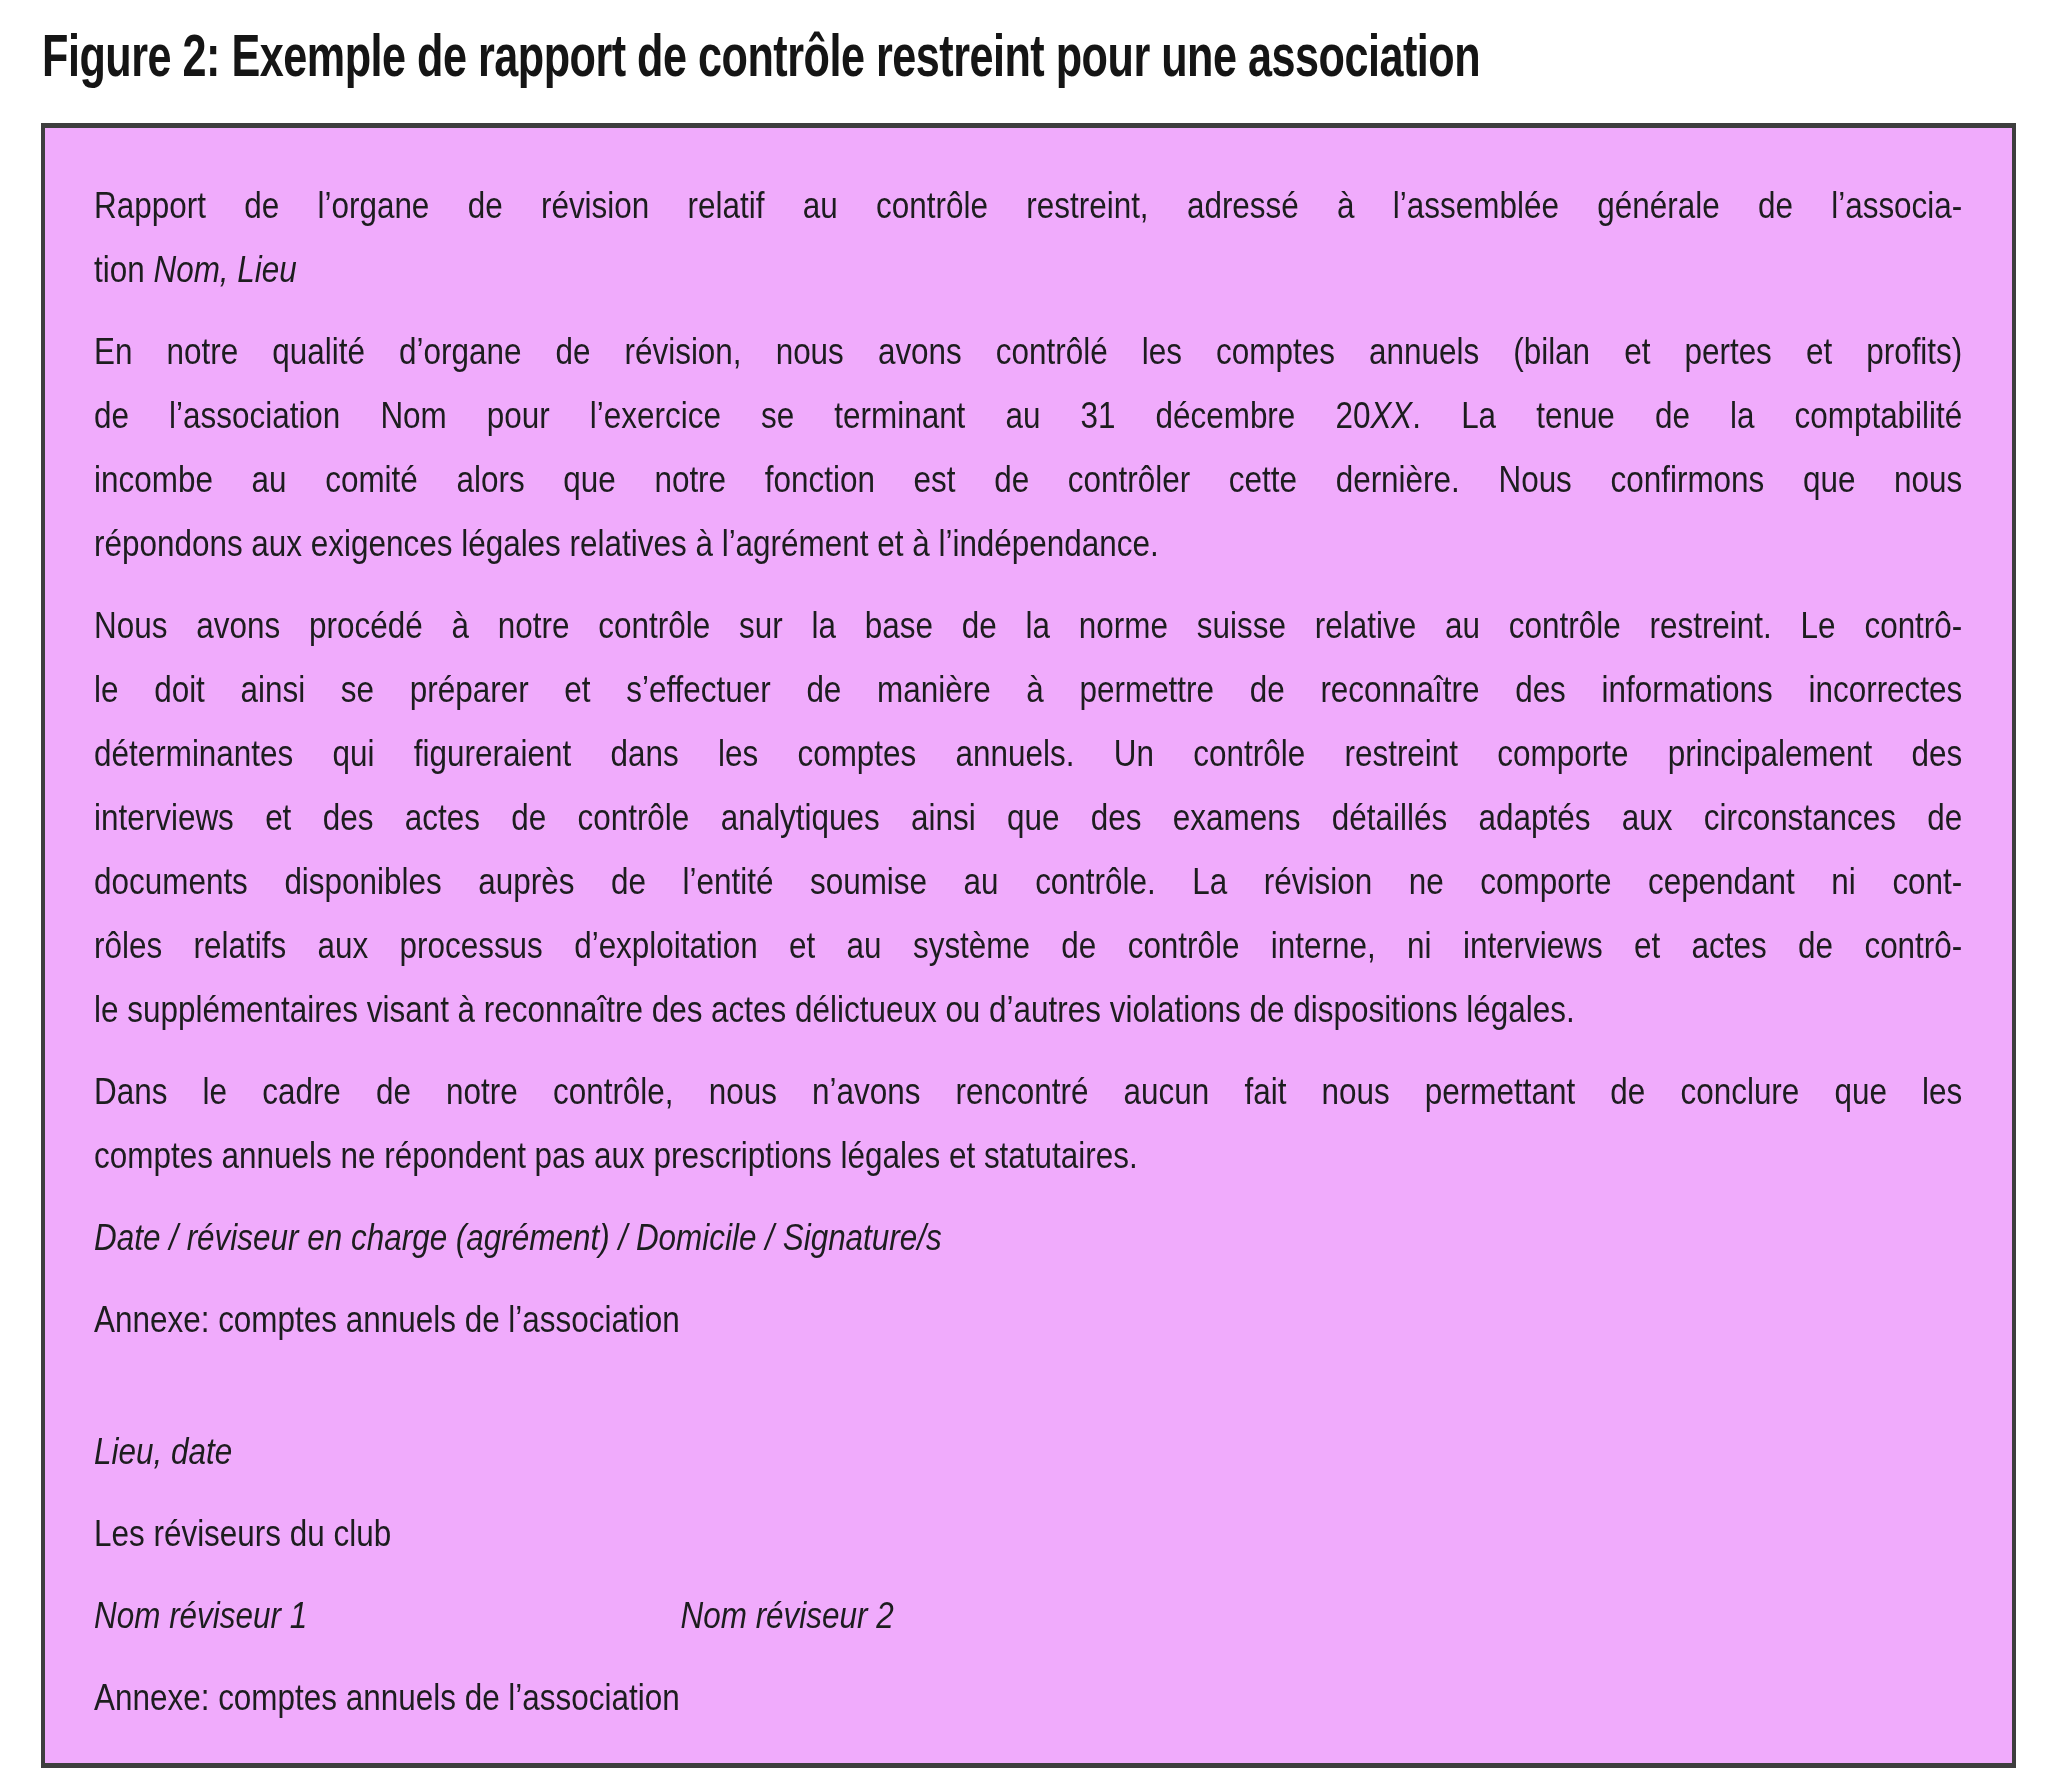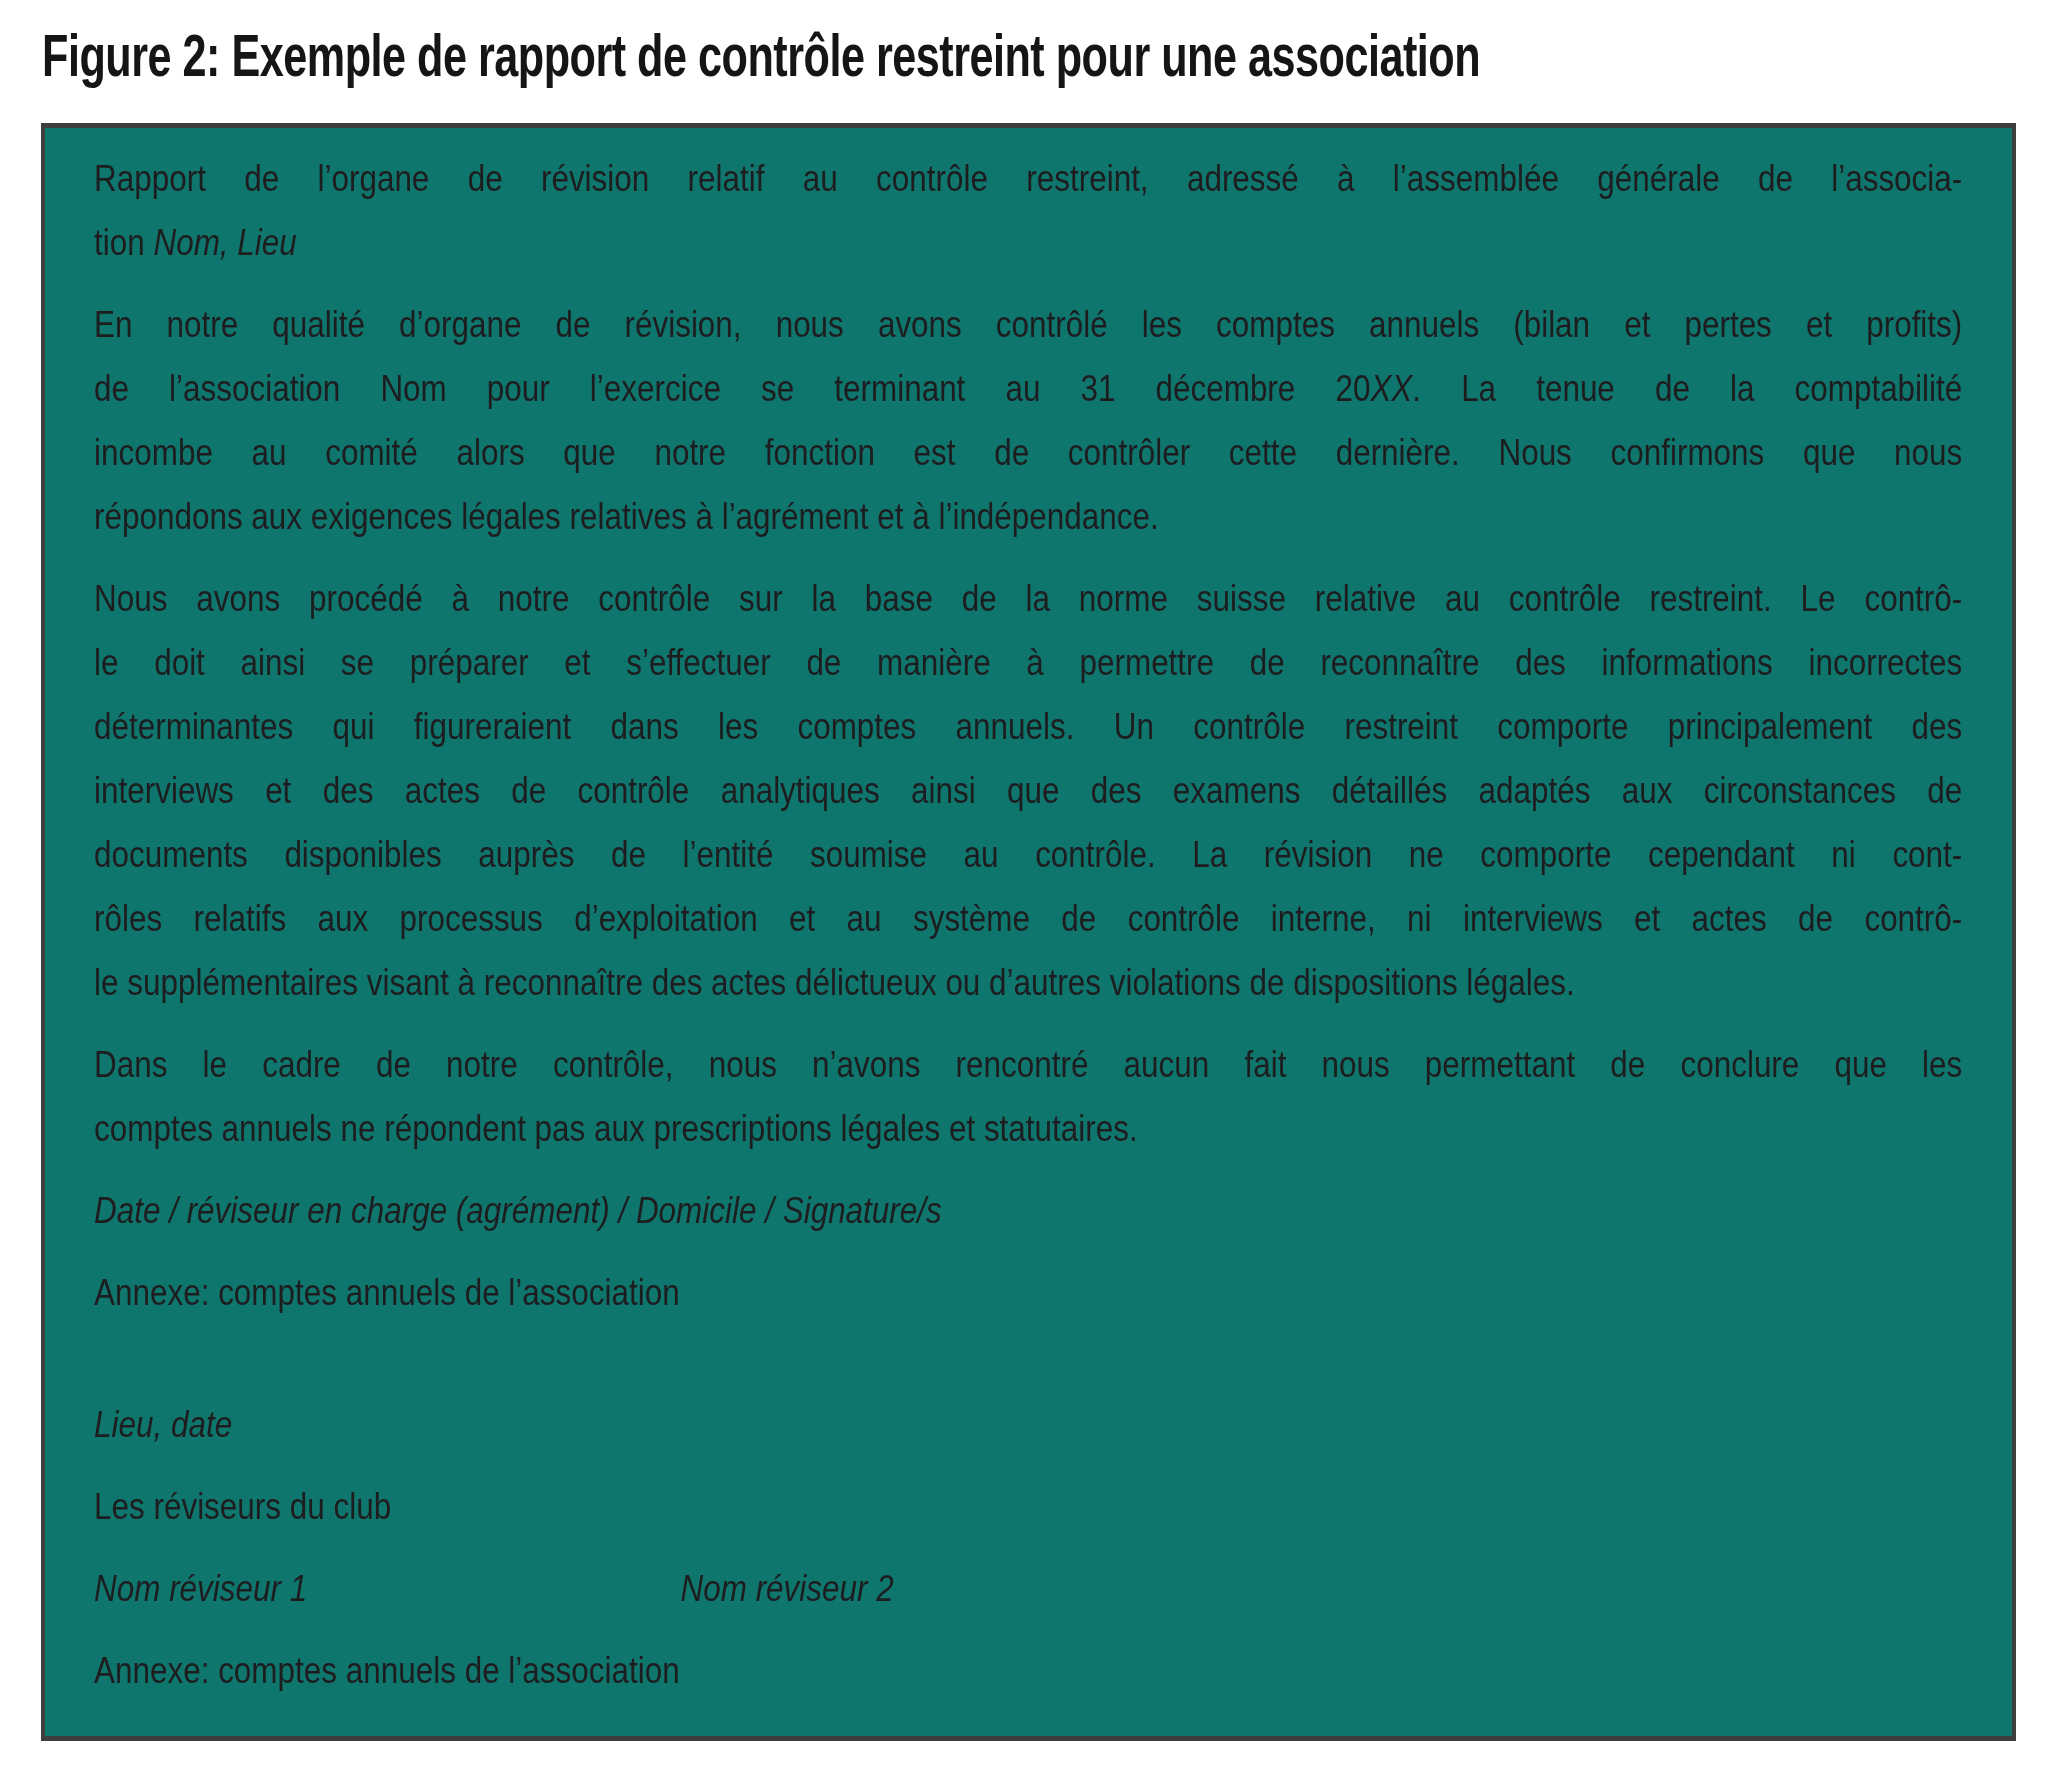--- a/index.html
+++ b/index.html
@@ -32,22 +32,22 @@
     transform-origin: 0 50%;
     color: #151515;
   }
   
   .report-box {
     box-sizing: border-box;
     margin: 34px 40px 0 41px;
     width: 1975px;
     border: solid #3e3e3e;
     border-width: 5.5px 4.1px;
-    background: #0f766e;
-    padding: 19px 44px 33px 49px;
+    background: #f0abfc;
+    padding: 46px 44px 33px 49px;
     overflow: hidden;
   }
   
   .condense {
     width: 2198px;
     transform: scaleX(0.85);
     transform-origin: 0 0;
     font-size: 37px;
     line-height: 64px;
     color: #1d1d1f;

